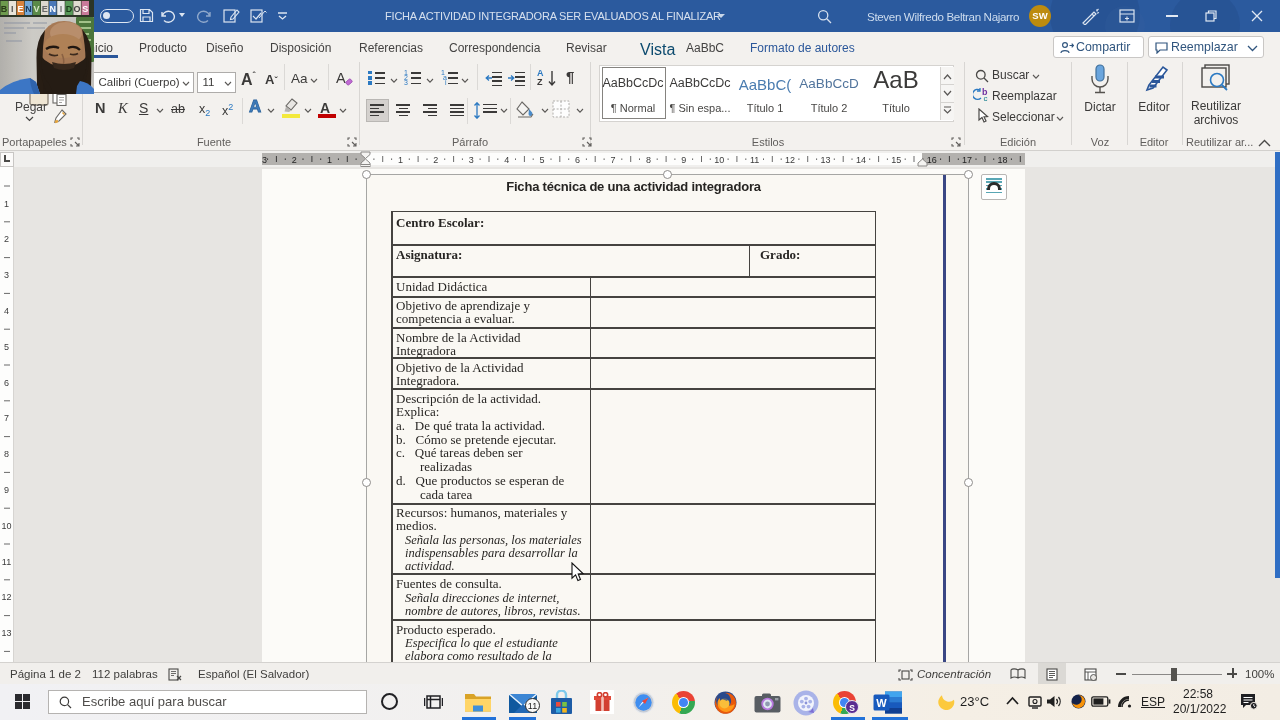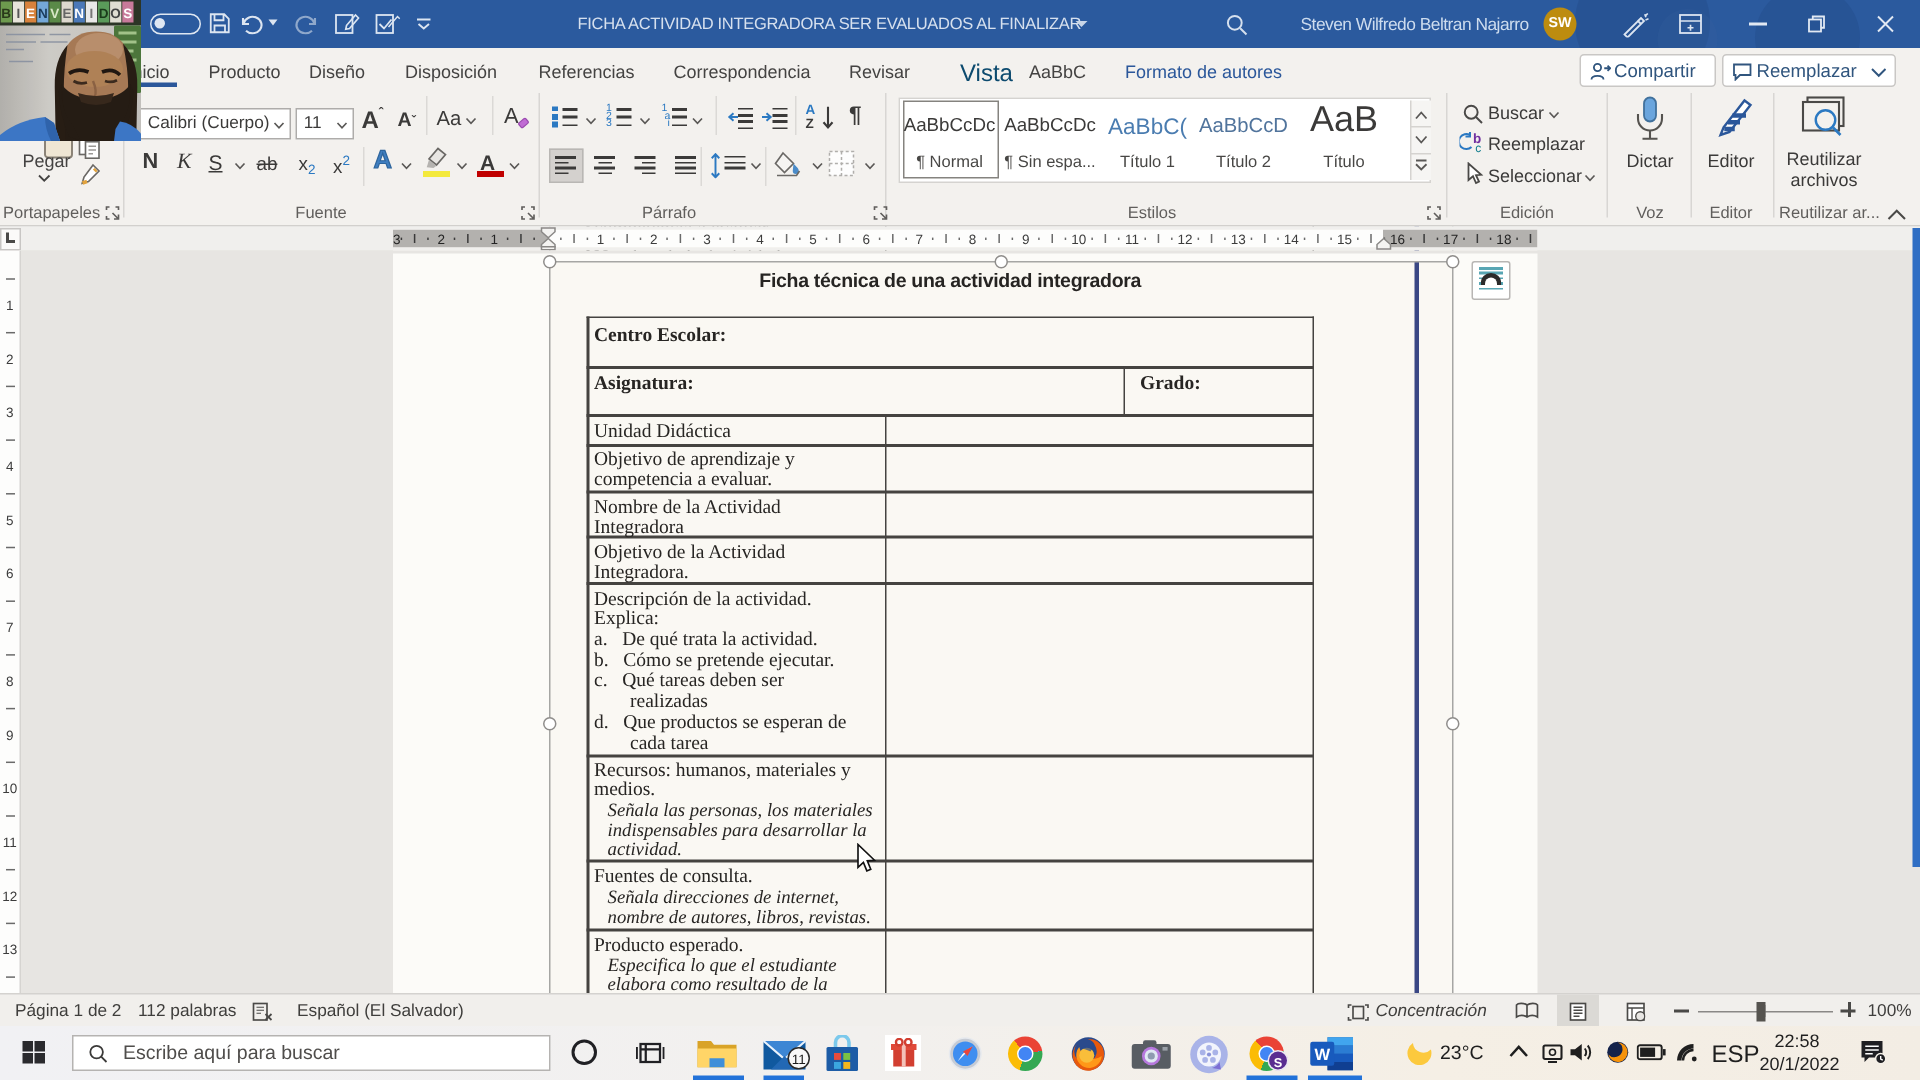--- a/index.html
+++ b/index.html
@@ -286,21 +286,21 @@
                                     <svg class="ab" style="left:541px;top:50px" width="8" height="6" viewBox="0 0 8 6">
                                       <path d="M1 1 l3 3.2 L7 1" fill="none" stroke="#5a5856" stroke-width="1.1"></path>
                                     </svg>
                                     <svg class="ab" style="left:552px;top:42px" width="18" height="18" viewBox="0 0 18 18">
                                       <rect x="1" y="1" width="16" height="16" fill="#fdfdfd" stroke="#b0aeab" stroke-width="1" stroke-dasharray="2 1.6"></rect>
                                       <path d="M9 1 v16 M1 9 h16" stroke="#b0aeab" stroke-width="1" stroke-dasharray="2 1.6"></path>
                                     </svg>
                                     <svg class="ab" style="left:576px;top:50px" width="8" height="6" viewBox="0 0 8 6">
                                       <path d="M1 1 l3 3.2 L7 1" fill="none" stroke="#5a5856" stroke-width="1.1"></path>
                                     </svg>
-                                    <div class="ab" style="left:428px;top:78px;width:84px;font-size:11px;color:#605e5c;">Párrafo</div>
+                                    <div class="ab" style="left:428px;top:78px;width:84px;text-align:center;font-size:11px;color:#605e5c;">Párrafo</div>
                                     <svg class="ab" style="left:582px;top:79px" width="10" height="10" viewBox="0 0 10 10">
                                       <path d="M1 3 V1 h2 M7 1 h2 v2 M1 7 v2 h2" fill="none" stroke="#605e5c" stroke-width="1.1"></path>
                                       <path d="M5 5 l4 4 M9 6 v3 h-3" fill="none" stroke="#605e5c" stroke-width="1.1"></path>
                                     </svg>
                                     <div class="ab" style="left:599px;top:7px;width:355px;height:57px;background:#fff;border:1px solid #d5d3d0;"></div>
                                     <div class="ab" style="left:601.5px;top:9px;width:64px;height:52px;background:#fff;border:1px solid #85837f;box-shadow:inset 0 0 0 1px #fff;"></div>
                                     <div class="ab" style="left:585px;top:18px;width:96px;text-align:center;font-size:12.5px;color:#3b3a39;white-space:nowrap;">AaBbCcDc</div>
                                     <div class="ab" style="left:585px;top:44px;width:96px;text-align:center;font-size:11px;color:#484745;white-space:nowrap;">¶ Normal</div>
                                     <div class="ab" style="left:652px;top:18px;width:96px;text-align:center;font-size:12.5px;color:#3b3a39;white-space:nowrap;">AaBbCcDc</div>
                                     <div class="ab" style="left:652px;top:44px;width:96px;text-align:center;font-size:11px;color:#484745;white-space:nowrap;">¶ Sin espa...</div>
@@ -721,21 +721,21 @@
                                     <svg class="ab" style="left:1091px;top:12px" width="20" height="11" viewBox="0 0 20 11">
       <rect x="0.8" y="0.8" width="16" height="9.4" rx="1.6" fill="none" stroke="#1f1f1f" stroke-width="1.3"></rect>
       <rect x="2.4" y="2.4" width="10" height="6.2" fill="#1f1f1f"></rect>
       <rect x="17.6" y="3.4" width="1.8" height="4.2" fill="#1f1f1f"></rect>
     </svg>
                                     <svg class="ab" style="left:1116px;top:10px" width="16" height="14" viewBox="0 0 16 14">
       <path d="M2 13 a11 11 0 0 1 11-11 v3 a8 8 0 0 0-8 8z" fill="#1f1f1f"></path>
       <path d="M6 13 a7 7 0 0 1 7-7" fill="none" stroke="#1f1f1f" stroke-width="1.6"></path>
       <circle cx="13.5" cy="12" r="1.6" fill="#1f1f1f"></circle>
     </svg>
-                                    <div class="ab" style="left:1141px;top:11px;font-size:16px;color:#1f1f1f;">ESP</div>
+                                    <div class="ab" style="left:1141px;top:11px;font-size:12px;color:#1f1f1f;text-decoration:underline;">ESP</div>
                                     <div class="ab" style="left:1173px;top:3px;width:50px;text-align:center;font-size:12px;color:#1f1f1f;line-height:15px;">22:58<br>20/1/2022</div>
                                     <svg class="ab" style="left:1240px;top:9px" width="18" height="17" viewBox="0 0 18 17">
       <path d="M1 1 h14 v11 h-9 l-3 3 v-3 h-2 z" fill="#1f1f23"></path>
       <path d="M3.5 4.5 h9 M3.5 7 h9 M3.5 9.5 h5" stroke="#fff" stroke-width="1.1"></path>
       <circle cx="13.8" cy="12.8" r="3.4" fill="#1f1f23" stroke="#f5f0e8" stroke-width="1"></circle>
       <path d="M13.8 11 v2 l1.4 .8" stroke="#fff" stroke-width="0.9" fill="none"></path>
     </svg>
                                   </div>
 <div class="ab" style="left:1274.5px;top:152px;width:5.5px;height:426px;background:#2f6ec4;"></div>
 

